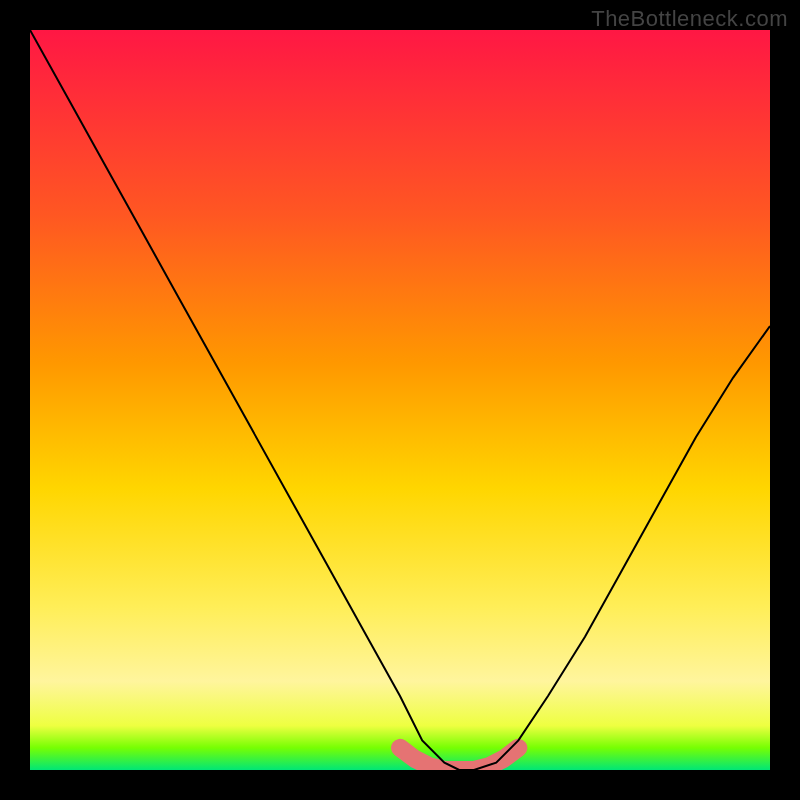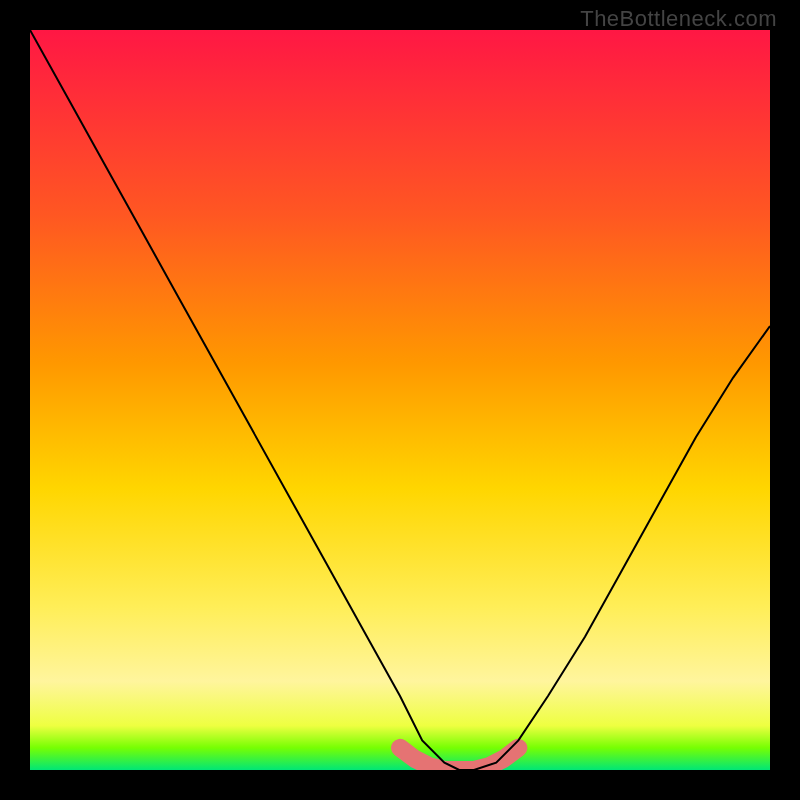--- a/index.html
+++ b/index.html
@@ -13,21 +13,21 @@
   }
   .container {
     position: relative;
     width: 800px;
     height: 800px;
     background: #000;
   }
   .watermark {
     position: absolute;
     top: 6px;
-    right: 23px;
+    right: 12px;
     color: #444;
     font-size: 22px;
     font-weight: 500;
     letter-spacing: 0.5px;
   }
   .plot-area {
     position: absolute;
     left: 30px;
     top: 30px;
     width: 740px;

